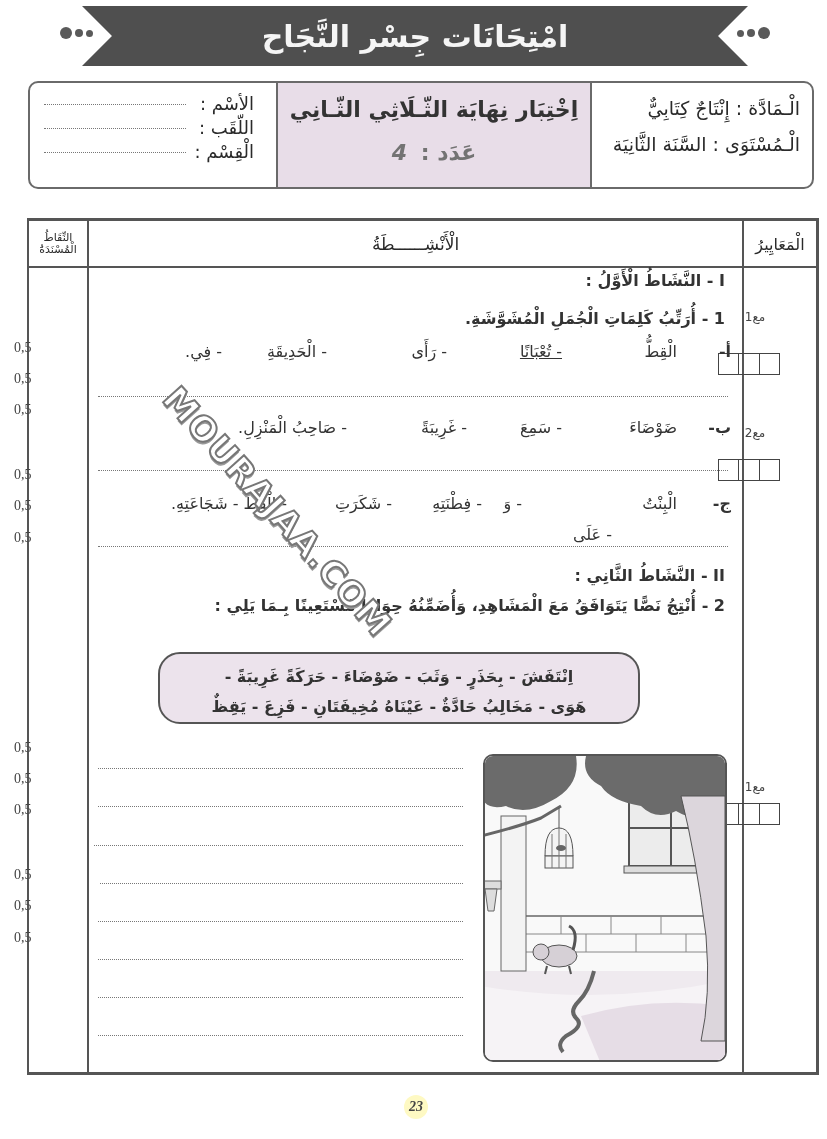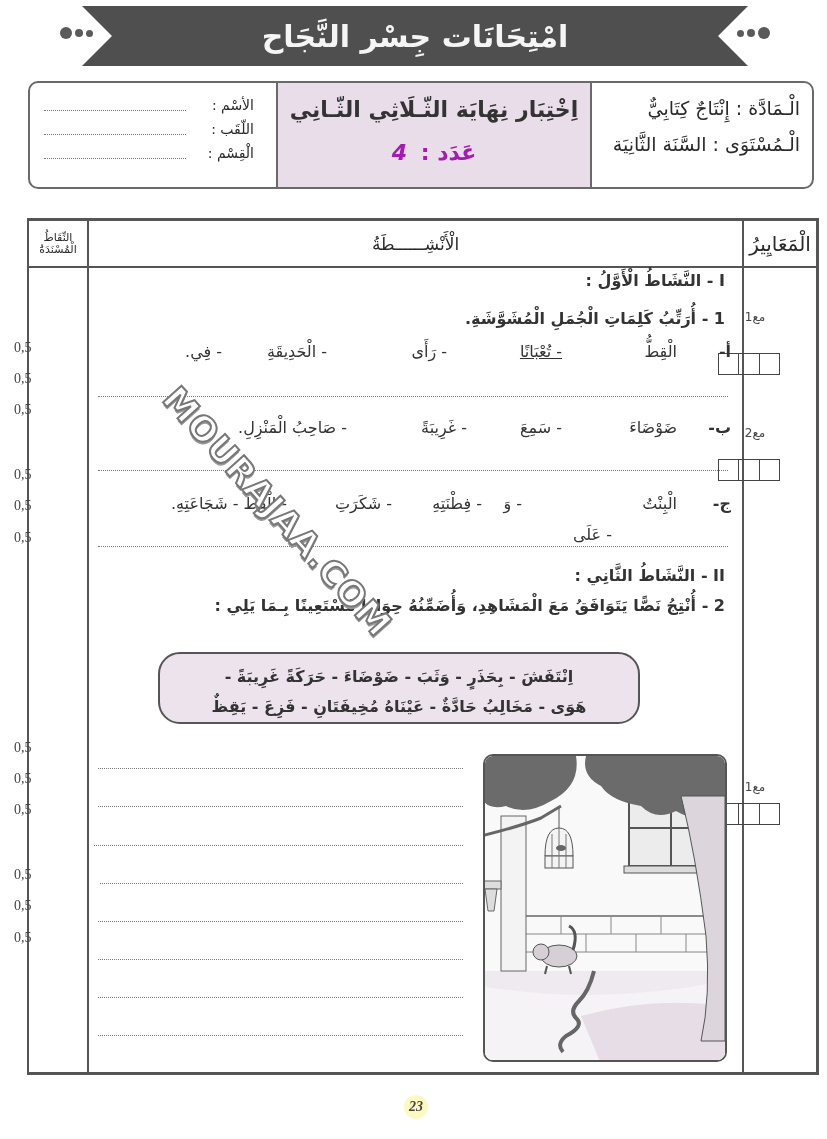--- a/index.html
+++ b/index.html
@@ -22,40 +22,40 @@
   
   .info-box {
     position: absolute; left: 28px; top: 81px; width: 786px; height: 108px;
     border: 2px solid #6a6a6a; border-radius: 10px; overflow: hidden;
     display: flex; direction: rtl;
   }
   .info-subject { width: 222px; border-left: 2px solid #6a6a6a; padding: 14px 12px 0 0; }
   .info-subject .line { font-size: 19px; margin-bottom: 14px; white-space: nowrap; }
   .info-title { width: 314px; background: #e8dde8; border-left: 2px solid #6a6a6a; text-align: center; padding-top: 14px; }
   .info-title .t1 { font-size: 22px; font-weight: bold; color: #333; }
-  .info-title .t2 { font-size: 22px; font-weight: bold; color: #a21caf; margin-top: 18px; }
+  .info-title .t2 { font-size: 22px; font-weight: bold; color: #737373; margin-top: 18px; }
   .info-title .t2 .num { font-style: italic; margin-right: 6px; }
   .info-student { flex: 1; padding: 10px 22px 0 14px; }
-  .student-row { display: flex; direction: rtl; align-items: center; font-size: 14px; height: 24px; }
+  .student-row { display: flex; direction: rtl; font-size: 18px; height: 24px; }
   .student-row .lbl { width: 62px; text-align: right; }
   .student-row .fill { flex: 1; border-bottom: 1px dotted #777; height: 12px; margin-right: 6px; }
 
   
   .main-table {
     position: absolute; left: 27px; top: 218px; width: 792px; height: 857px;
     border: 3px solid #555; border-left-width: 2px; border-right-width: 3px;
   }
   .col-line { position: absolute; top: 0; bottom: 0; width: 2px; background: #555; }
   .col-line.l1 { left: 58px; }
   .col-line.r1 { left: 713px; }
   .head-row-line { position: absolute; left: 0; right: 0; top: 45px; height: 2px; background: #555; }
   .hdr { position: absolute; top: 2px; height: 42px; display: flex; align-items: center; justify-content: center; text-align: center; }
   .hdr-points { left: 0; width: 58px; font-size: 11px; line-height: 12px; flex-direction: column; }
   .hdr-activities { left: 60px; width: 653px; font-size: 17px; }
-  .hdr-criteria { left: 715px; width: 72px; font-size: 20px; }
+  .hdr-criteria { left: 715px; width: 72px; font-size: 16px; }
 
   
   .pt { position: absolute; left: 14px; font-family: Liberation Serif, serif; font-size: 14px; color: #444; direction: ltr; text-align: center; }
 
   
   .crit-label { position: absolute; left: 730px; width: 50px; text-align: center; font-size: 12px; color: #444; direction: rtl; }
   .crit-boxes { position: absolute; left: 718px; width: 62px; height: 22px; display: flex; border: 1.5px solid #444; direction: ltr; }
   .crit-boxes span { flex: 1; border-left: 1.5px solid #444; }
   .crit-boxes span:first-child { border-left: none; }
 

